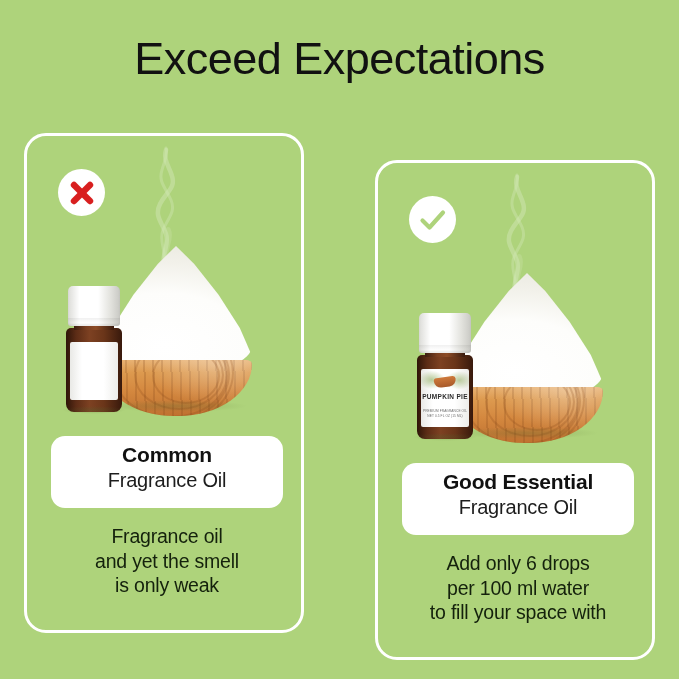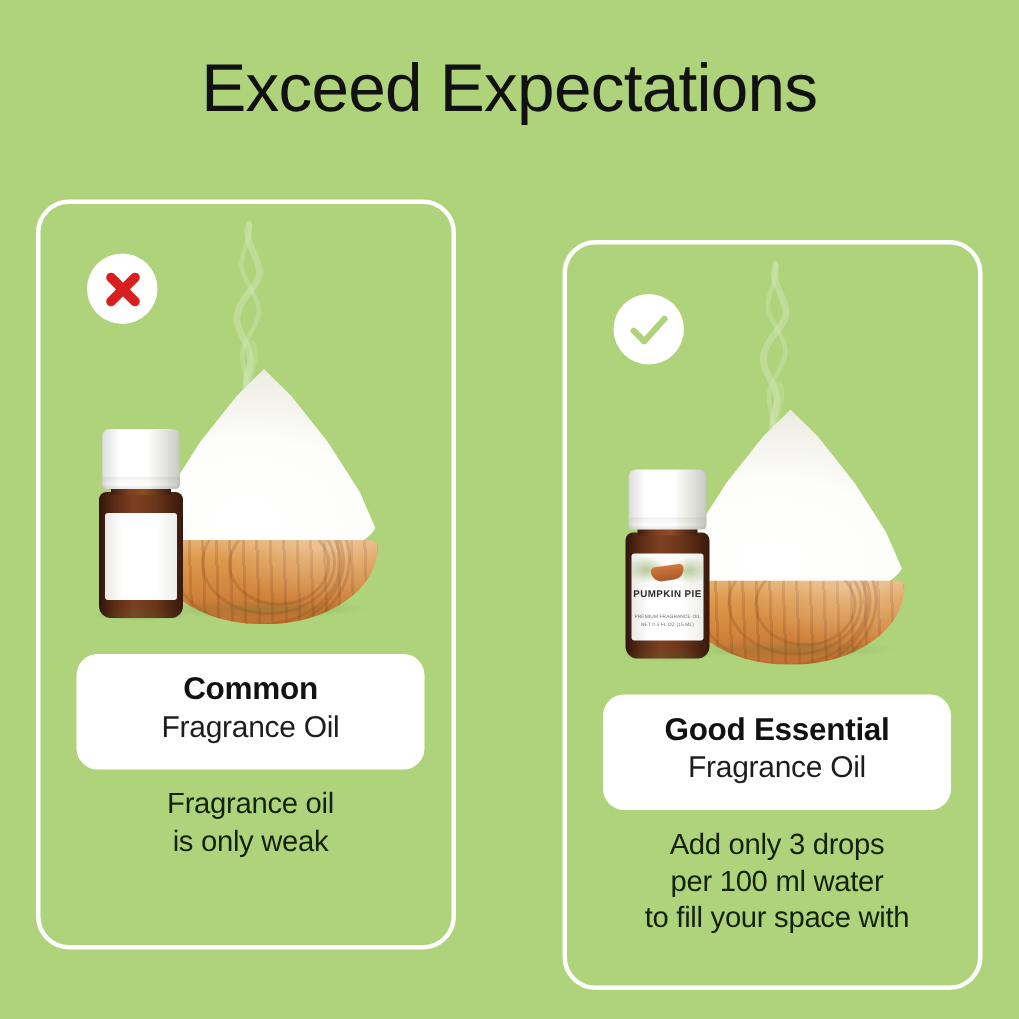--- a/index.html
+++ b/index.html
@@ -167,21 +167,21 @@
   }
 
   
   .plate{
     position:absolute;
     left:24px;
     top:300px;
     width:232px;
     background:#ffffff;
     border-radius:14px;
-    padding:11px 8px 15px;
+    padding:6px 8px 15px;
     box-sizing:border-box;
     text-align:center;
   }
   .plate .brand{
     font-size:21px;font-weight:700;color:#111;line-height:26px;letter-spacing:-.2px;
   }
   .plate .kind{
     font-size:20px;font-weight:400;color:#1d1d1d;line-height:25px;letter-spacing:-.2px;
   }
 
@@ -246,20 +246,21 @@
     </div>
   </div>
 
   <div class="plate">
     <div class="brand">Common</div>
     <div class="kind">Fragrance Oil</div>
   </div>
 
   <div class="desc">
     <div>Fragrance oil</div>
+    <div>and yet the smell</div>
     <div>is only weak</div>
   </div>
 </div>
 
 <div class="card card-right">
 
   <div class="badge">
     <svg width="47" height="47" viewBox="0 0 47 47" aria-hidden="true">
       <path d="M13.5 24.5 L20.5 31.5 L34 16.5" fill="none" stroke="#aed37b" stroke-width="4.2" stroke-linecap="round" stroke-linejoin="round"></path>
     </svg>
@@ -303,17 +304,17 @@
       <div class="b-shadow"></div>
     </div>
   </div>
 
   <div class="plate">
     <div class="brand">Good Essential</div>
     <div class="kind">Fragrance Oil</div>
   </div>
 
   <div class="desc">
-    <div>Add only 3 drops</div>
+    <div>Add only 6 drops</div>
     <div>per 100 ml water</div>
     <div>to fill your space with</div>
   </div>
 </div>
 
 </body></html>

